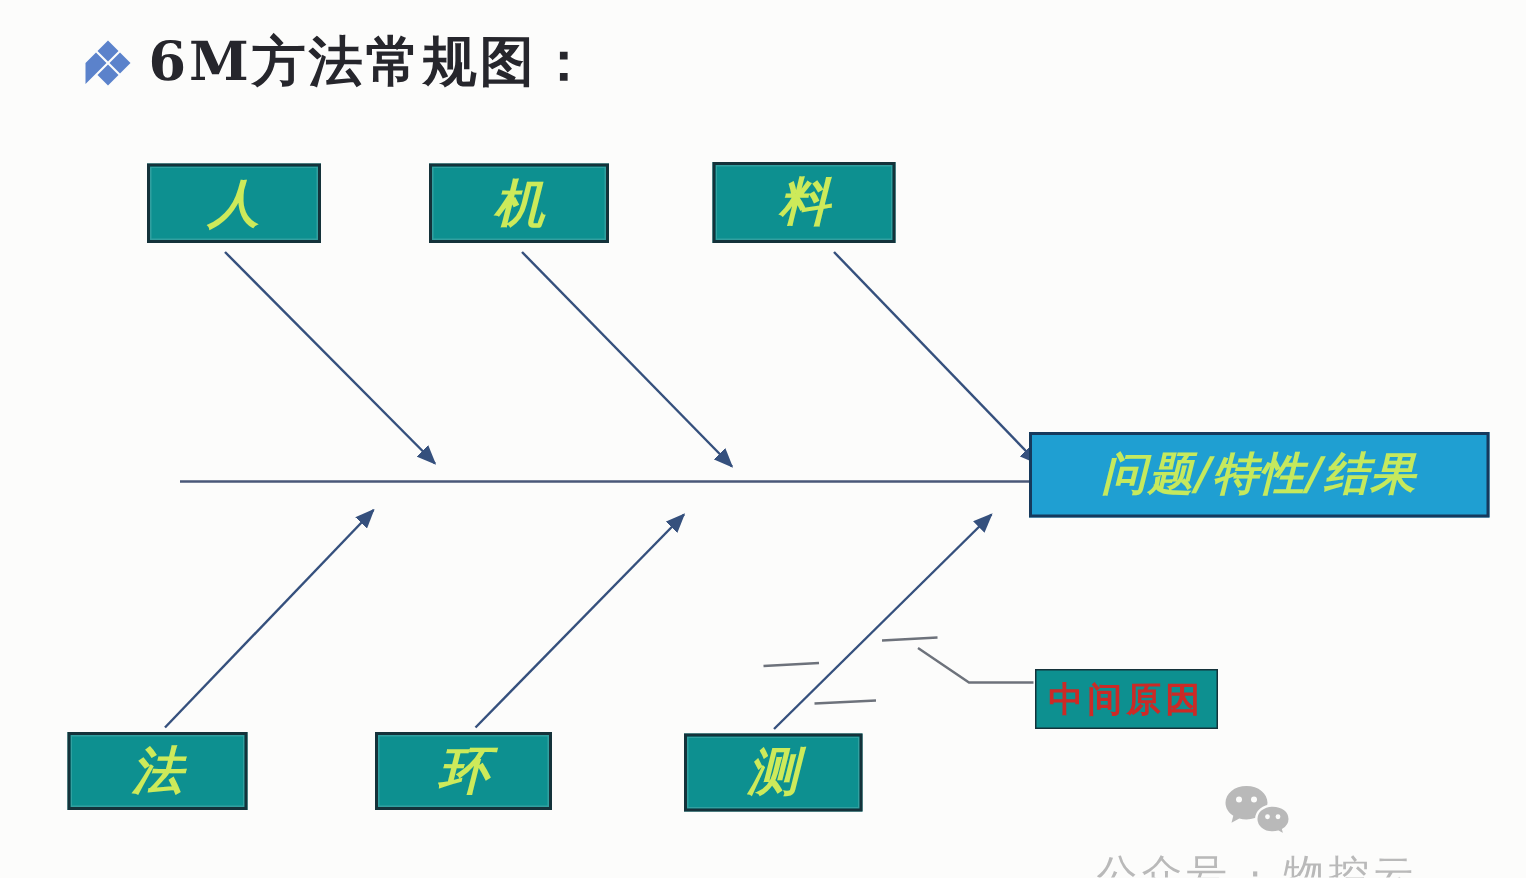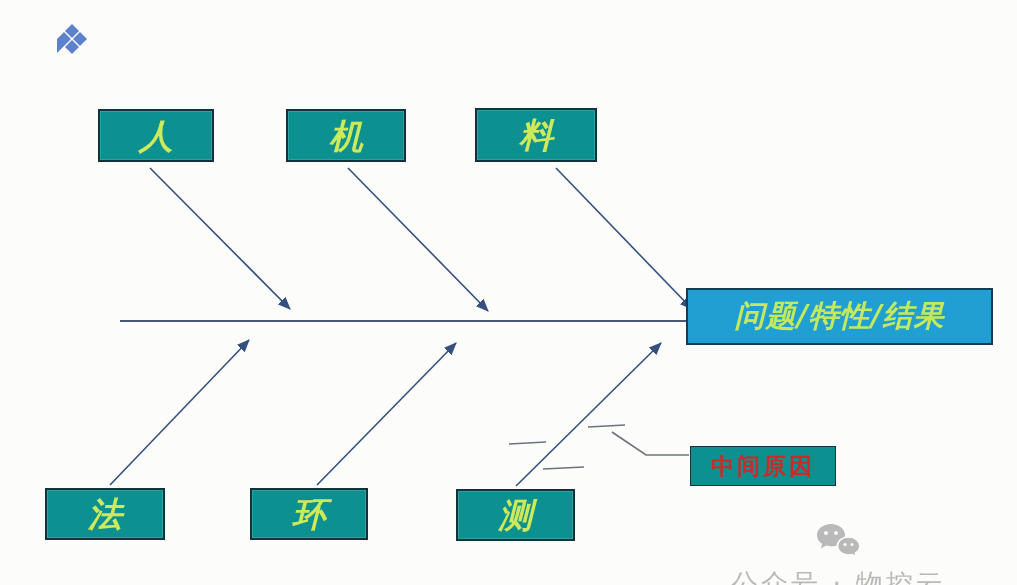--- a/index.html
+++ b/index.html
@@ -58,21 +58,21 @@
     border:2px solid var(--effect-box-border);
   }
   .effect-label{
     font-family:"DejaVu Serif","Liberation Serif",serif;
     font-style:italic;font-weight:600;
     font-size:30px;color:var(--effect-text);letter-spacing:1px;white-space:nowrap;
   }
 
   
   .callout-box{
-    position:absolute;left:690px;top:446px;width:146px;height:40px;
+    position:absolute;left:690px;top:446px;width:122px;height:40px;
     display:flex;align-items:center;justify-content:center;
     background:var(--cause-box-fill);
     border:1px solid var(--cause-box-border);
   }
   .callout-label{
     font-family:"DejaVu Serif","Liberation Serif",serif;
     font-size:23px;font-weight:600;color:var(--callout-text);
     letter-spacing:3px;white-space:nowrap;
   }
 
@@ -95,20 +95,21 @@
 
   <div class="title-row">
     <svg class="bullet-svg" viewBox="0 0 34 34">
       <g fill="#5b82cb">
         <path d="M17 2 L24 9 L17 16 L10 9 Z"></path>
         <path d="M2 17 L9 24 L2 31 Z M2 17 L9 10 L16 17 L9 24 Z"></path>
         <path d="M32 17 L25 24 L18 17 L25 10 Z"></path>
         <path d="M17 18 L24 25 L17 32 L10 25 Z"></path>
       </g>
     </svg>
+    <span class="title-text">6M方法常规图：</span>
   </div>
 
   <svg class="lines-svg" viewBox="0 0 1017 585">
     <defs>
       <marker id="arrowhead" viewBox="0 0 12 10" refX="11" refY="5" markerWidth="13" markerHeight="11" orient="auto" markerUnits="userSpaceOnUse">
         <path d="M0,0 L12,5 L0,10 Z" fill="#35507d"></path>
       </marker>
     </defs>
 
     <line x1="120" y1="321" x2="706" y2="321" stroke="#4a5878" stroke-width="1.8" marker-end="url(#arrowhead)"></line>

